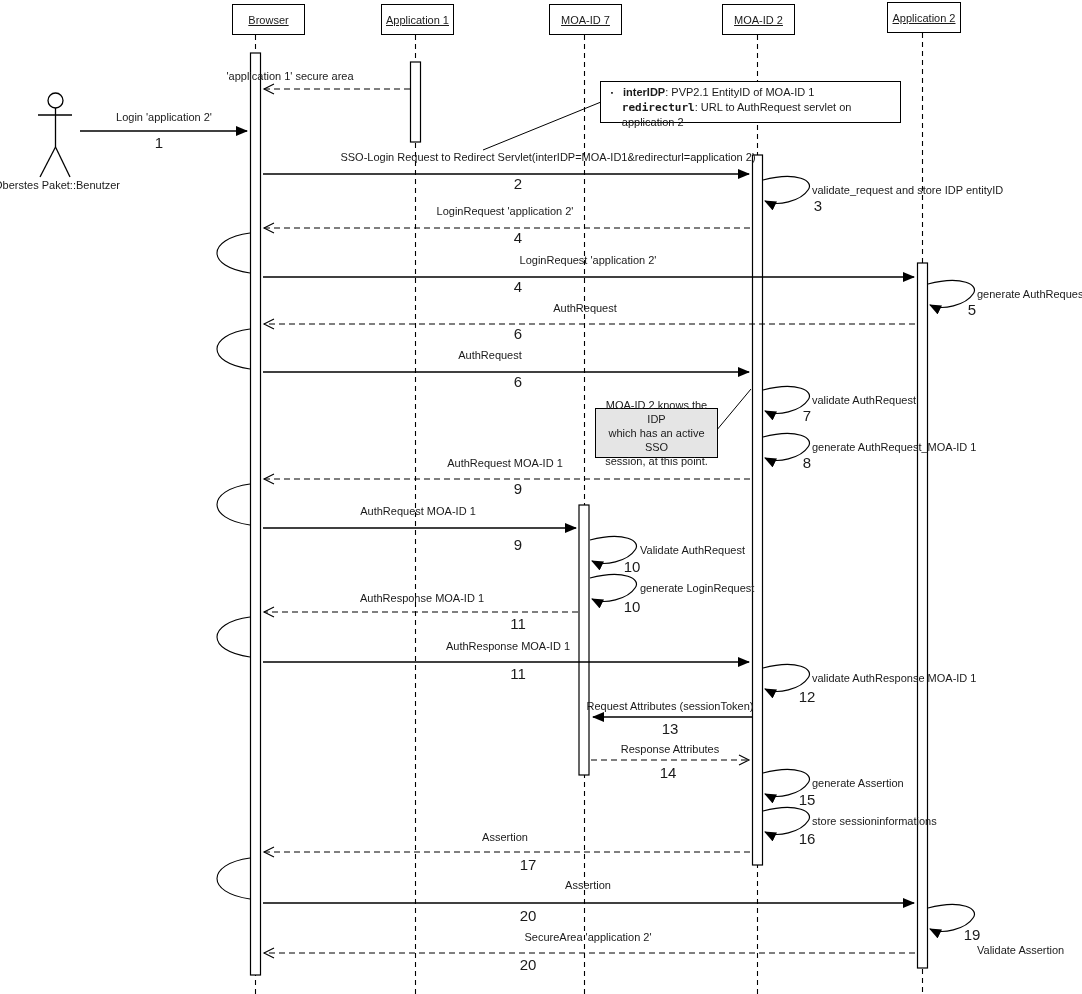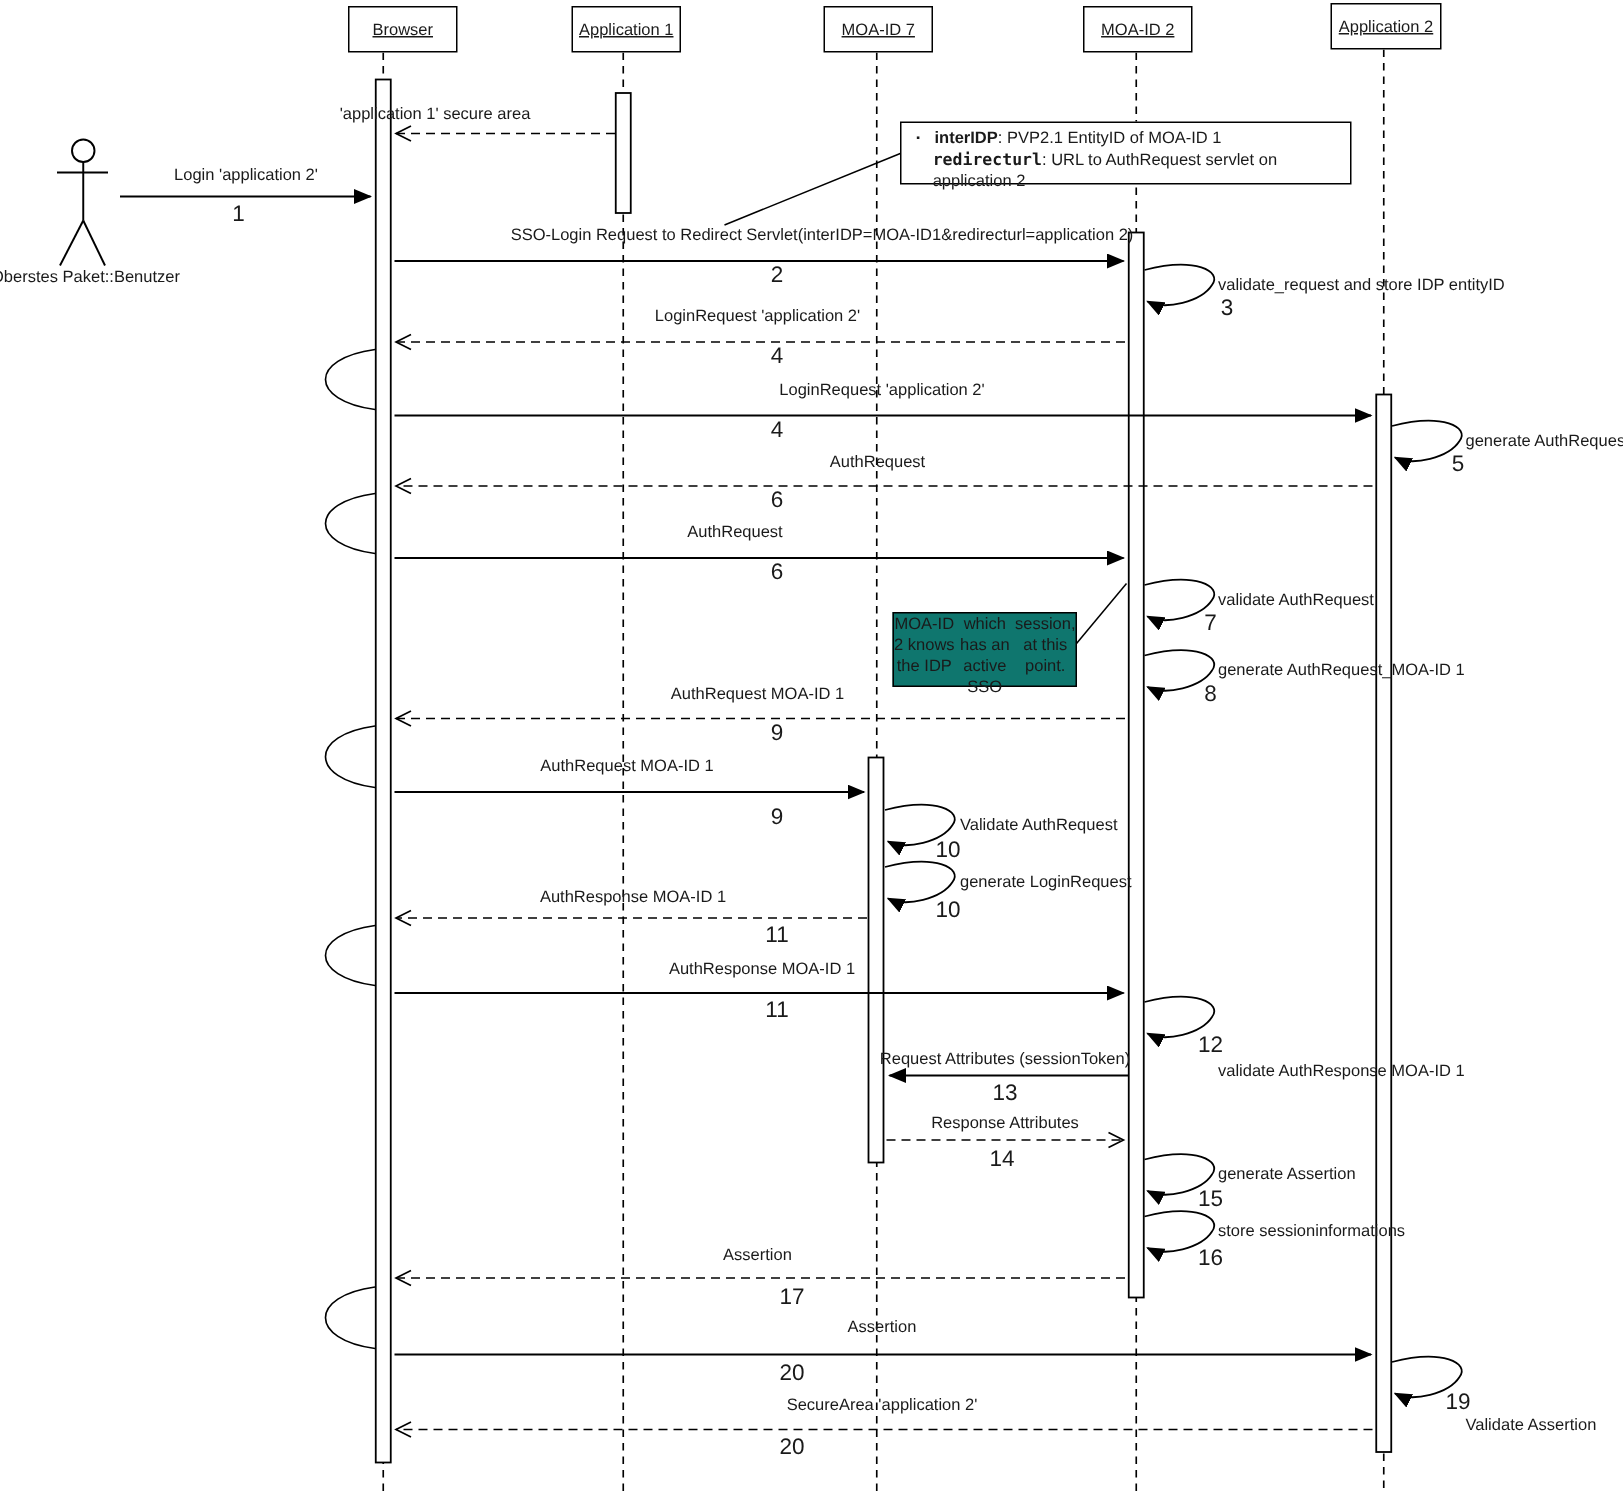--- a/index.html
+++ b/index.html
@@ -12,22 +12,22 @@
   .lbl{position:absolute;font-size:11px;white-space:nowrap;transform:translateX(-50%);}
   .lbl-left{position:absolute;font-size:11px;white-space:nowrap;}
   .num{position:absolute;font-size:15px;white-space:nowrap;transform:translateX(-50%);}
   .note1{position:absolute;left:600px;top:81px;width:299px;height:37px;border:1px solid #000;background:#fff;
          font-size:11px;line-height:14px;padding-top:3px;}
   .note1 .row{display:flex;}
   .note1 .bullet{width:22px;text-align:center;font-size:7px;line-height:15px;}
   .note1 .ind{width:22px;}
   .b{font-weight:bold;}
   .mono{font-family:"DejaVu Sans Mono",monospace;font-weight:bold;}
-  .note2{position:absolute;left:595px;top:408px;width:121px;height:48px;border:1px solid #000;background:#0f766e;
-         font-size:11px;line-height:14px;text-align:center;display:flex;flex-direction:row;justify-content:center;}
+  .note2{position:absolute;left:595px;top:408px;width:121px;height:48px;border:1px solid #000;background:#e5e5e5;
+         font-size:11px;line-height:14px;text-align:center;display:flex;flex-direction:column;justify-content:center;}
   .actor-label{position:absolute;font-size:11px;white-space:nowrap;transform:translateX(-50%);}
 </style>
 </head>
 <body>
 
 <div class="canvas">
 
   <svg class="layer" width="1082" height="994" viewBox="0 0 1082 994">
     <defs>
       <marker id="af" markerWidth="12" markerHeight="10" refX="11" refY="5" orient="auto" markerUnits="userSpaceOnUse">
@@ -179,21 +179,21 @@
 
   <div class="lbl-left" style="left:640px;top:582px;">generate LoginRequest</div>
   <div class="num" style="left:632px;top:598px;">10</div>
 
   <div class="lbl" style="left:422px;top:592px;">AuthResponse MOA-ID 1</div>
   <div class="num" style="left:518px;top:615px;">11</div>
 
   <div class="lbl" style="left:508px;top:640px;">AuthResponse MOA-ID 1</div>
   <div class="num" style="left:518px;top:665px;">11</div>
 
-  <div class="lbl-left" style="left:812px;top:672px;margin-top:36px;">validate AuthResponse MOA-ID 1</div>
+  <div class="lbl-left" style="left:812px;top:672px;">validate AuthResponse MOA-ID 1</div>
   <div class="num" style="left:807px;top:688px;">12</div>
 
   <div class="lbl" style="left:670px;top:700px;">Request Attributes (sessionToken)</div>
   <div class="num" style="left:670px;top:720px;">13</div>
 
   <div class="lbl" style="left:670px;top:743px;">Response Attributes</div>
   <div class="num" style="left:668px;top:764px;">14</div>
 
   <div class="lbl-left" style="left:812px;top:777px;">generate Assertion</div>
   <div class="num" style="left:807px;top:791px;">15</div>

